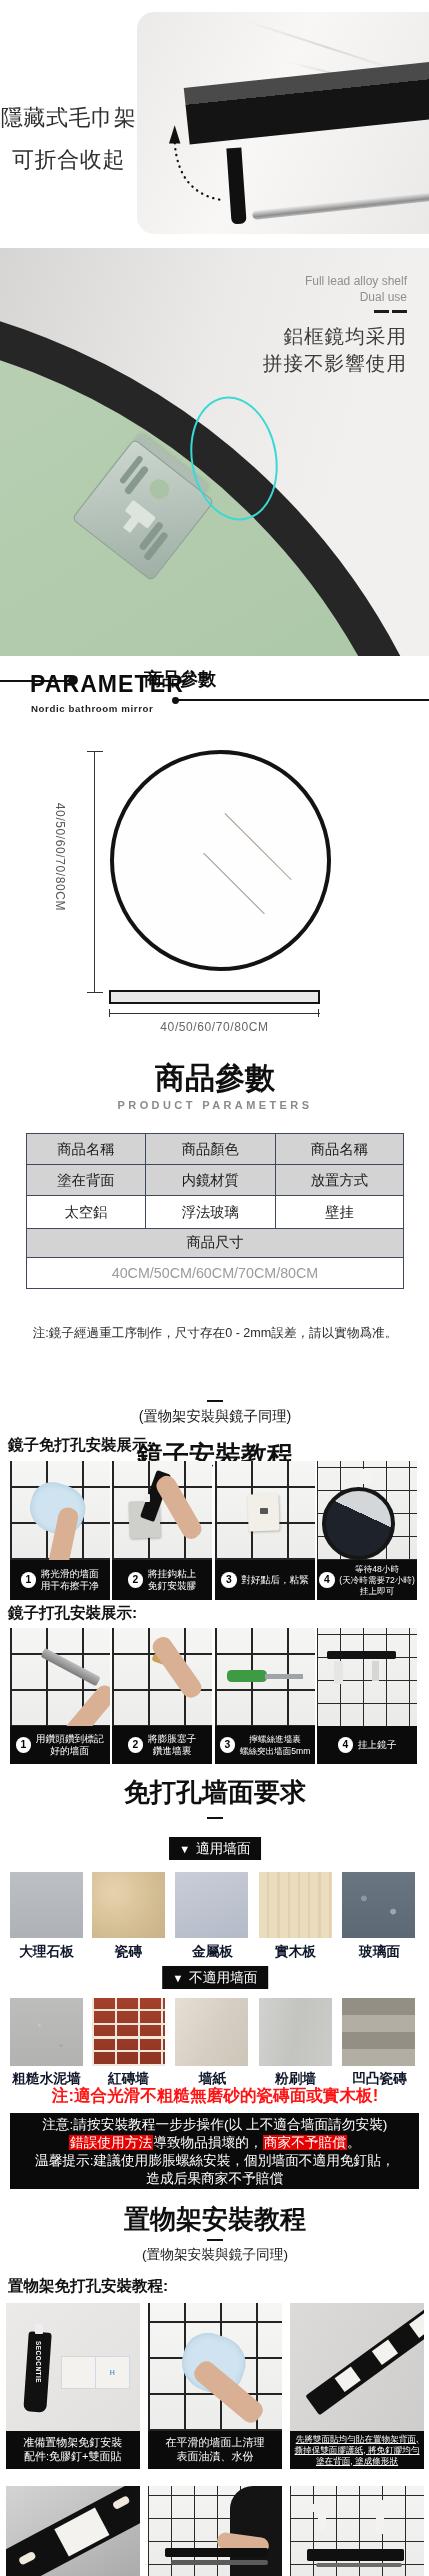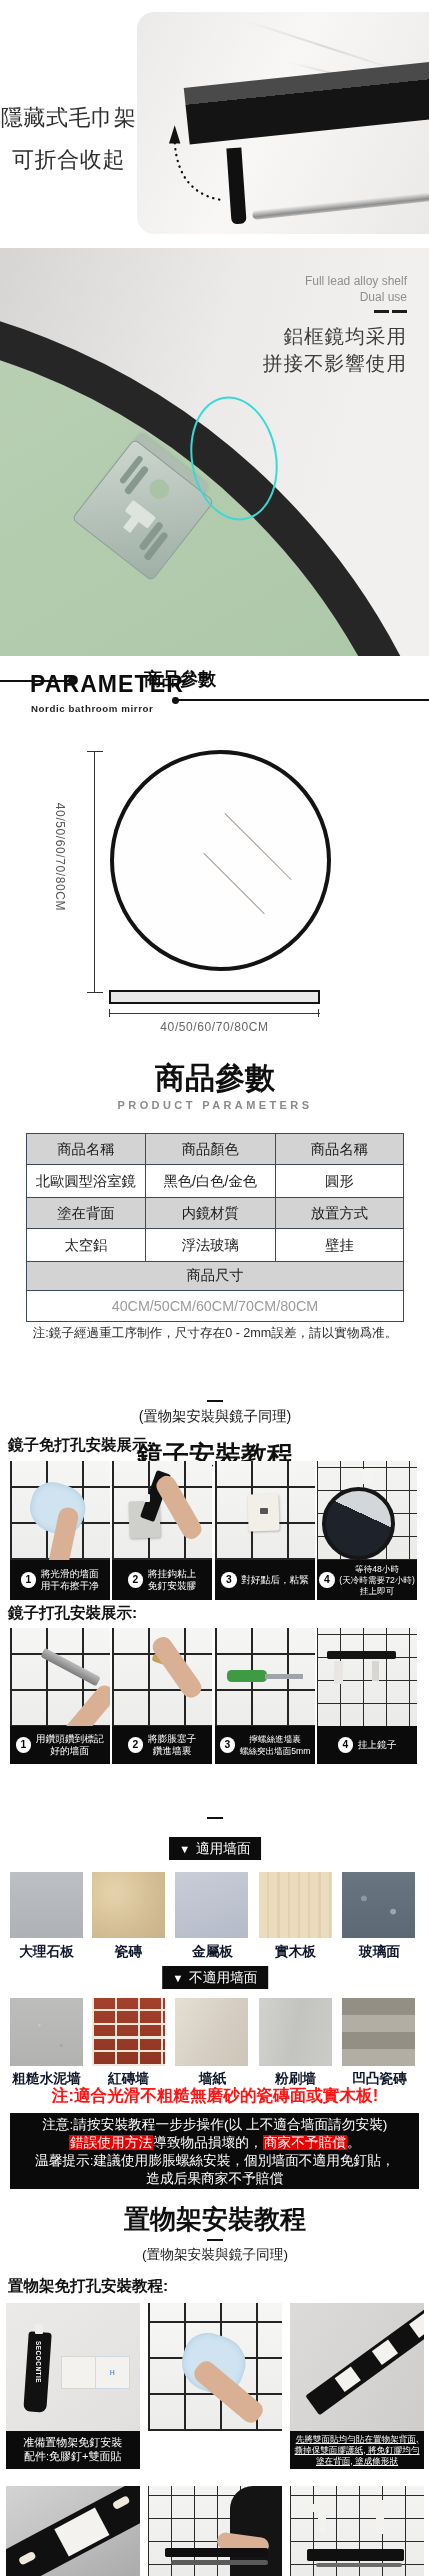--- a/index.html
+++ b/index.html
@@ -163,25 +163,20 @@
     <colgroup>
         <col style="width:31.5%">
         <col style="width:34.5%">
         <col style="width:34%">
       </colgroup>
     <tbody>
         <tr>
       <td class="hd">商品名稱</td>
       <td class="hd">商品顏色</td>
       <td class="hd">商品名稱</td>
-    </tr>
-    <tr>
-      <td class="bd">北歐圓型浴室鏡</td>
-      <td class="bd">黑色/白色/金色</td>
-      <td class="bd">圓形</td>
     </tr>
     <tr>
       <td class="hd">塗在背面</td>
       <td class="hd">内鏡材質</td>
       <td class="hd">放置方式</td>
     </tr>
     <tr>
       <td class="bd">太空鋁</td>
       <td class="bd">浮法玻璃</td>
       <td class="bd">壁挂</td>
@@ -281,20 +276,21 @@
       <div style="position:absolute;left:10.3px;top:23px;width:69px;height:8px;background:#141414;border-radius:1.7px;"></div>
       <div style="position:absolute;left:17px;top:33px;width:9.2px;height:23px;background:#e8e6e2;"></div>
       <div style="position:absolute;left:55px;top:33px;width:6.9px;height:19.5px;background:#d8d6d2;"></div>
     </div>
     <div class="cap" style="height:38px;">
         <span class="num">4</span>
       <span class="capt"><span>挂上鏡子</span></span>
       </div>
   </div>
 
+  <div class="abs bigtitle" style="top:1763px;font-size:26px;">免打孔墙面要求</div>
   <div class="abs dashbar" style="top:1805px;"></div>
   <div class="abs badge" style="top:1825px;">
     <span class="tri">▼</span>
     <span>適用墙面</span>
   </div>
 
   <div class="sw" style="left:9.7px;top:1860px;background:linear-gradient(#bcbfc4,#aeb1b6);"></div>
   <div class="sw" style="left:92px;top:1860px;background:radial-gradient(circle at 30% 30%,#e6d3ae,#d3bd93 60%,#c9b189);"></div>
   <div class="sw" style="left:175px;top:1860px;background:linear-gradient(160deg,#c9cdd8,#b4bac8);"></div>
   <div class="sw" style="left:259px;top:1860px;background:repeating-linear-gradient(90deg,#ecdcbe 0 8px,#e2d0ae 8px 10.3px);"></div>
@@ -347,20 +343,23 @@
     </div>
     <div class="cap" style="height:38px;">
         <span class="capt" style="font-size:11px;line-height:13.7px;"><span>准備置物架免釘安裝</span><br><span>配件:免膠釘+雙面貼</span></span>
       </div>
   </div>
   <div class="step" style="left:148px;top:2291px;width:134px;height:166px;">
     <div class="ph tile" style="height:128px;">
       <div class="cloth" style="left:34px;top:31.5px;width:63px;height:57px;"></div>
       <div class="arm" style="left:69px;top:49px;width:23px;height:80px;transform:rotate(-50deg);"></div>
     </div>
+    <div class="cap" style="height:38px;">
+        <span class="capt" style="font-size:11px;line-height:13.7px;"><span>在平滑的墙面上清理</span><br><span>表面油漬、水份</span></span>
+      </div>
   </div>
   <div class="step" style="left:290px;top:2291px;width:134px;height:166px;">
     <div class="ph" style="height:128px;background:linear-gradient(120deg,#dddbd9,#cfcdcb);">
       <div class="railbar" style="left:5.7px;top:40px;width:172px;height:24px;transform:rotate(-36deg);border-radius:2.3px;">
         <div class="whpad" style="left:34px;top:3.4px;width:19.5px;height:17px;"></div>
         <div class="whpad" style="left:80px;top:3.4px;width:19.5px;height:17px;"></div>
         <div class="whpad" style="left:126px;top:3.4px;width:19.5px;height:17px;"></div>
       </div>
     </div>
     <div class="cap" style="height:38px;text-decoration:underline;">

